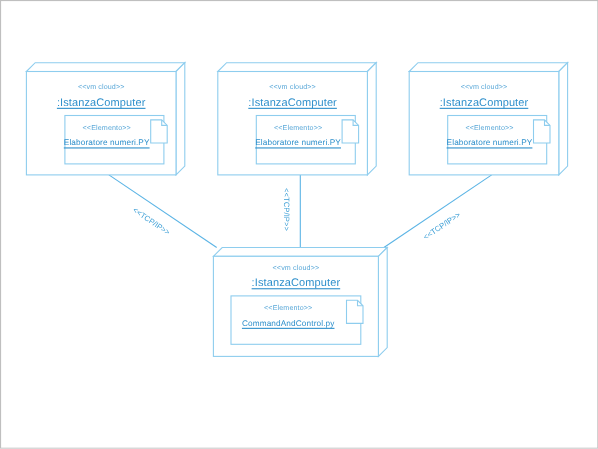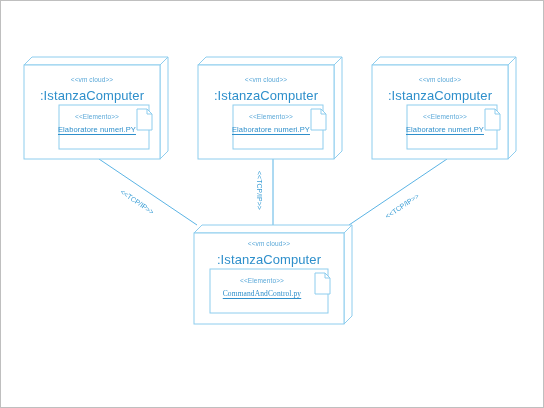--- a/index.html
+++ b/index.html
@@ -63,22 +63,23 @@
     white-space: nowrap;
     text-align: center;
     line-height: 1;
     letter-spacing: 0.1px;
   }
   .stereotype {
     font-size: 6.5px;
     color: #5aa8d8;
   }
   .instance-name {
-    font-size: 13px;
+    font-size: 10px;
     color: #2e8fcb;
+    text-decoration: underline;
     text-underline-offset: 1.5px;
   }
   .comp-stereotype {
     font-size: 6.5px;
     color: #5aa8d8;
   }
   .comp-name {
     font-size: 7.5px;
     color: #2e8fcb;
     text-decoration: underline;
@@ -158,21 +159,21 @@
   <div class="txt comp-name" style="left:226px; top:125px; width:88px;">Elaboratore numeri.PY</div>
 
   <div class="txt stereotype" style="left:371px; top:76px; width:136px;">&lt;&lt;vm cloud&gt;&gt;</div>
   <div class="txt instance-name" style="left:371px; top:88px; width:136px;">:IstanzaComputer</div>
   <div class="txt comp-stereotype" style="left:406px; top:113px; width:76px;">&lt;&lt;Elemento&gt;&gt;</div>
   <div class="txt comp-name" style="left:400px; top:125px; width:88px;">Elaboratore numeri.PY</div>
 
   <div class="txt stereotype" style="left:193px; top:240px; width:150px;">&lt;&lt;vm cloud&gt;&gt;</div>
   <div class="txt instance-name" style="left:193px; top:252px; width:150px;">:IstanzaComputer</div>
   <div class="txt comp-stereotype" style="left:209px; top:277px; width:104px;">&lt;&lt;Elemento&gt;&gt;</div>
-  <div class="txt comp-name" style="left:203px; top:289px; width:116px;font-family:Liberation Serif, serif;">CommandAndControl.py</div>
+  <div class="txt comp-name" style="left:203px; top:289px; width:116px;">CommandAndControl.py</div>
 
   <div class="conn-label" style="left:122px; top:187px; transform: rotate(34deg);">&lt;&lt;TCP/IP&gt;&gt;</div>
 
   <div class="conn-label" style="left:262px; top:170px; transform: rotate(90deg);">&lt;&lt;TCP/IP&gt;&gt;</div>
 
   <div class="conn-label" style="left:383px; top:213px; transform: rotate(-34deg);">&lt;&lt;TCP/IP&gt;&gt;</div>
 
 </div>
 
 </body></html>

